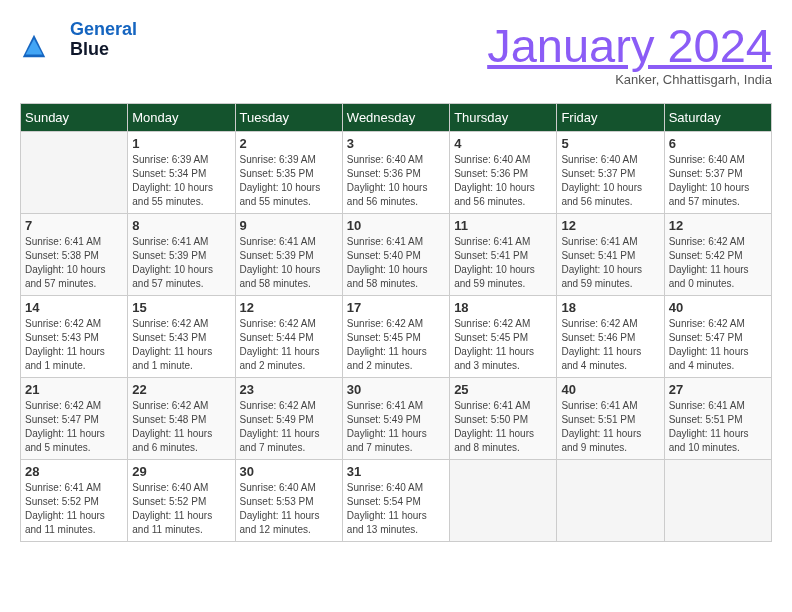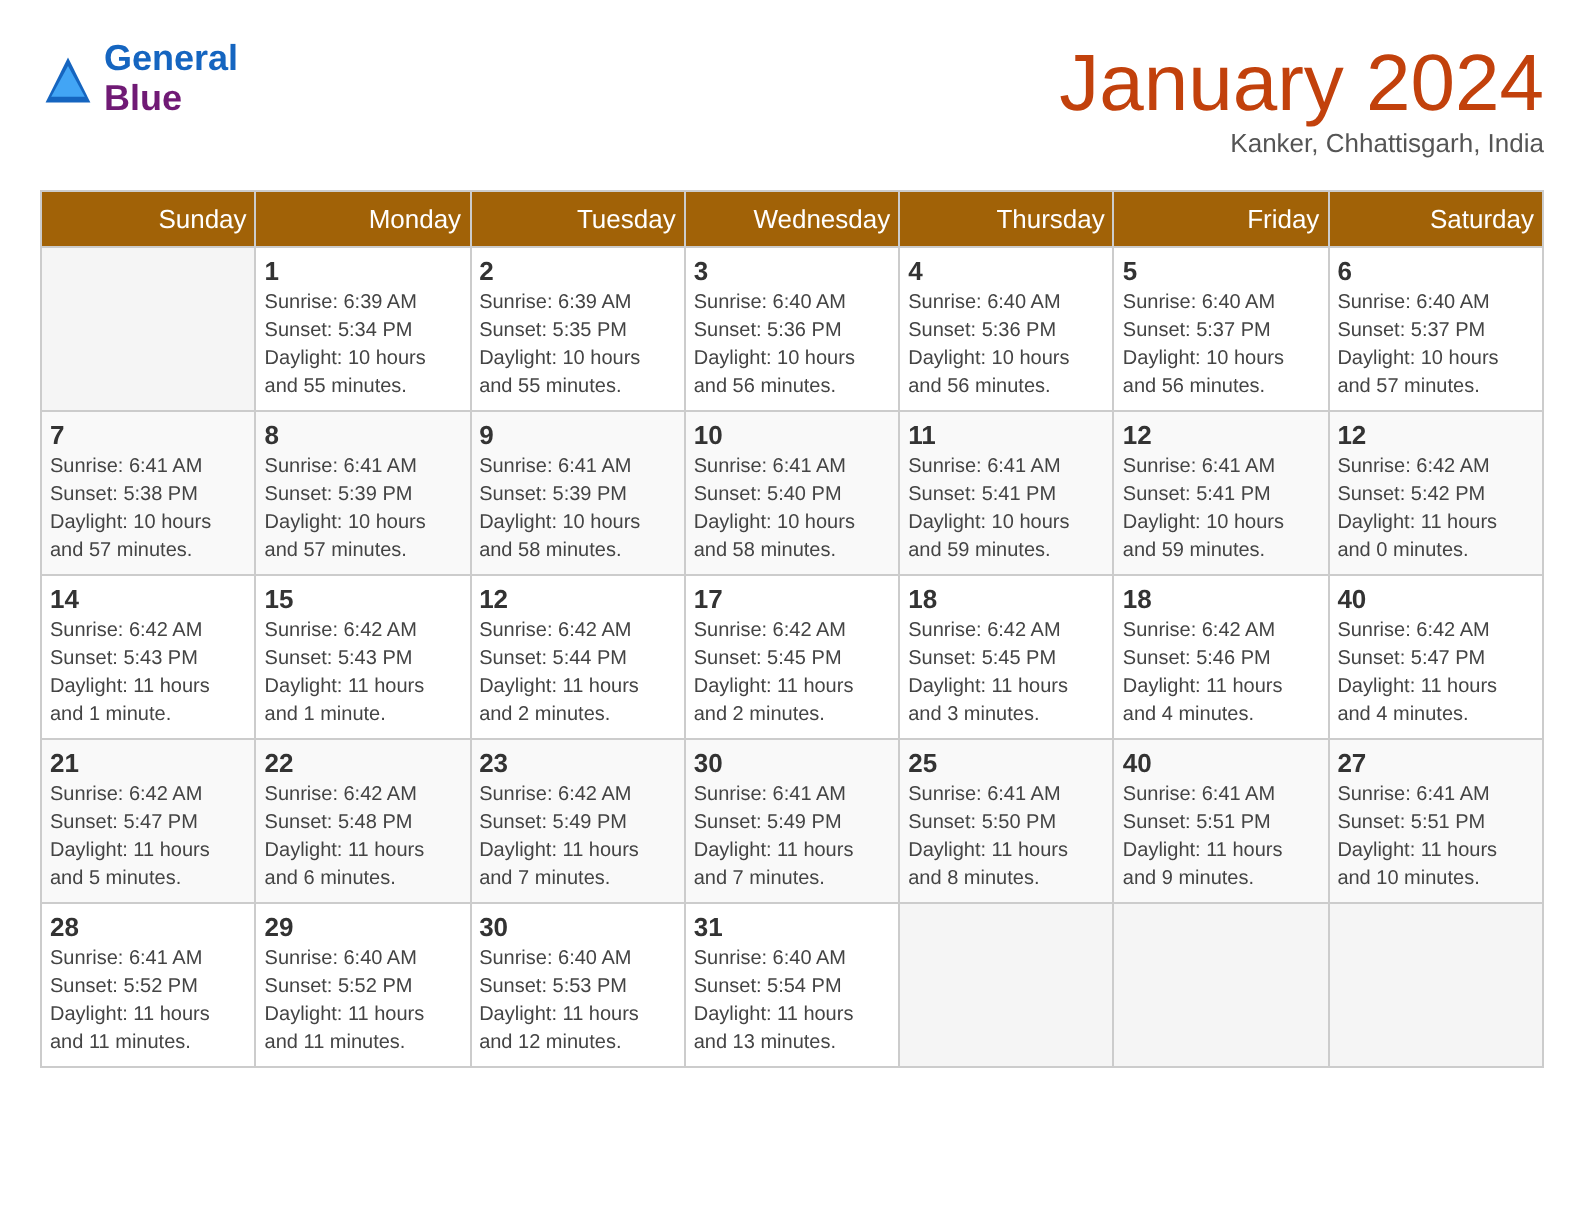--- a/index.html
+++ b/index.html
@@ -11,55 +11,56 @@
       padding: 20px;
     }
     .header {
       display: flex;
       justify-content: space-between;
       align-items: flex-start;
       margin-bottom: 16px;
     }
     .logo {
       display: flex;
-      align-items: center;
-      gap: 4px;
+      align-items: flex-end;
+      gap: 22px;
     }
     .logo-text {
       font-size: 18px;
       font-weight: bold;
       color: #333;
       line-height: 1.1;
     }
     .logo-text span { color: #1565c0; }
     .logo-icon {
       width: 28px;
       height: 28px;
     }
     .title-block { text-align: right; }
     .month-title {
-      font-size: 40px;
+      font-size: 47px;
       font-weight: 300;
-      color: #c2410c;
+      color: #8b5cf6;
       line-height: 1.1;
+      text-decoration: underline;
     }
     .subtitle {
       font-size: 13px;
       color: #555;
     }
     table {
       width: 100%;
       border-collapse: collapse;
       font-size: 11px;
     }
     thead tr th {
-      background-color: #a16207;
+      background-color: #14532d;
       color: #fff;
       padding: 6px 4px;
-      text-align: right;
+      text-align: left;
       font-size: 13px;
       font-weight: normal;
       border: 1px solid #ccc;
     }
     tbody tr td {
       border: 1px solid #ccc;
       vertical-align: top;
       padding: 4px 4px;
       min-height: 70px;
       height: 80px;
@@ -83,21 +84,21 @@
 <body>
 
 <div class="header">
   <div class="logo">
     <svg class="logo-icon" viewBox="0 0 40 40">
       <polygon points="20,4 36,36 4,36" fill="#1565c0"></polygon>
       <polygon points="20,10 32,32 8,32" fill="#42a5f5"></polygon>
     </svg>
     <div class="logo-text">
       <div><span>General</span></div>
-      <div><span style="color:#701a75;">Blue</span></div>
+      <div><span style="color:#0f172a;">Blue</span></div>
     </div>
   </div>
   <div class="title-block">
     <div class="month-title">January 2024</div>
     <div class="subtitle">Kanker, Chhattisgarh, India</div>
   </div>
 </div>
 
 <table>
   <thead>

